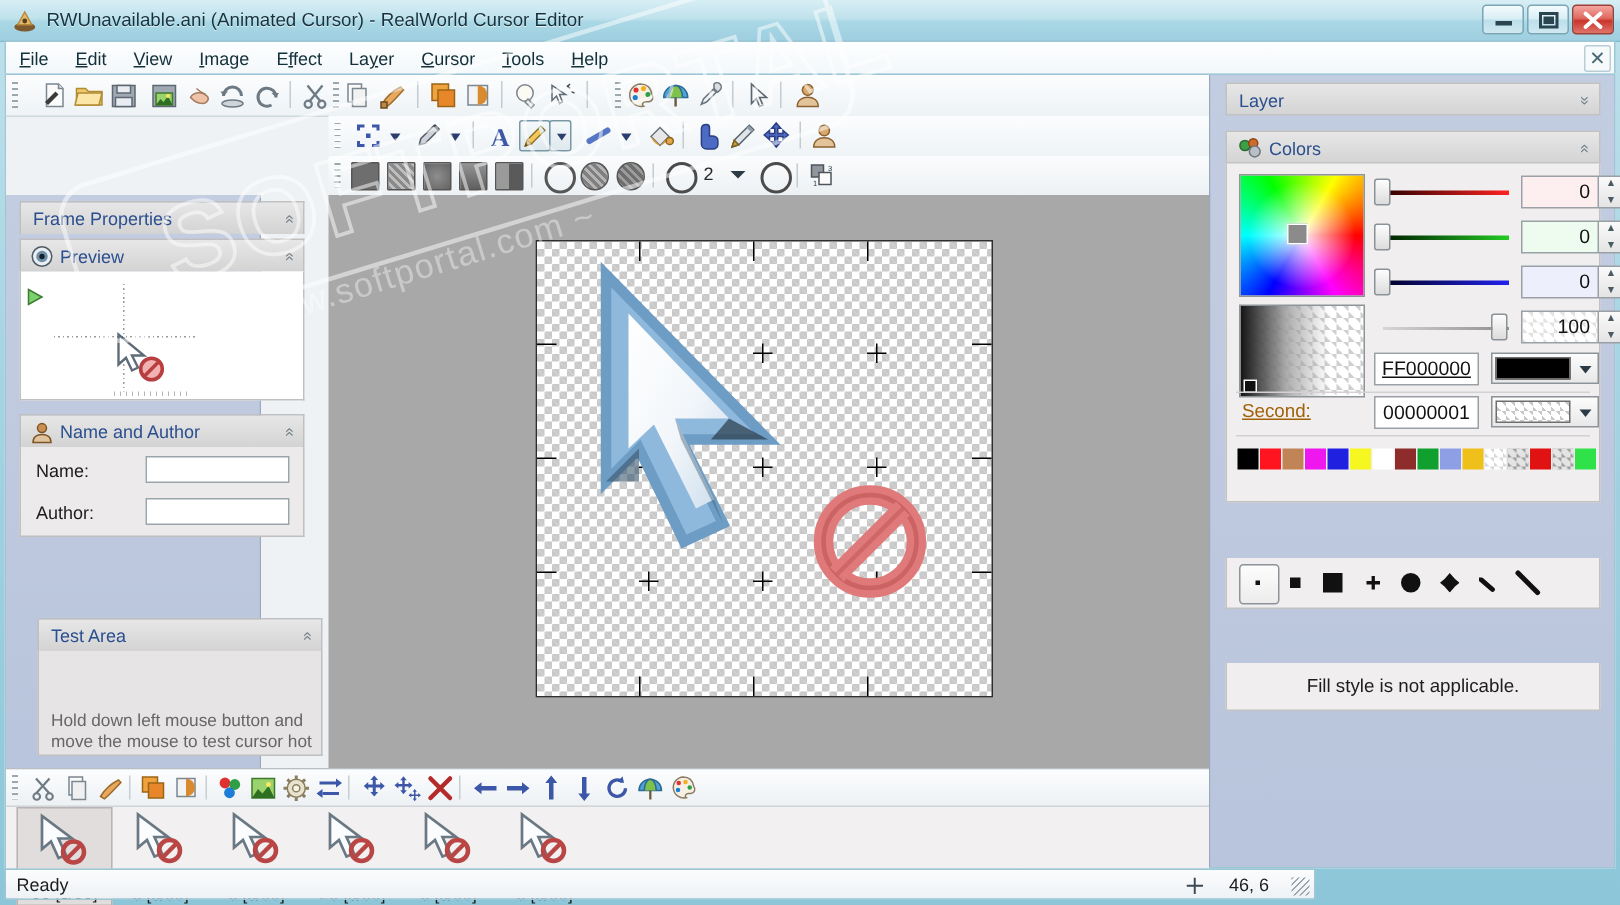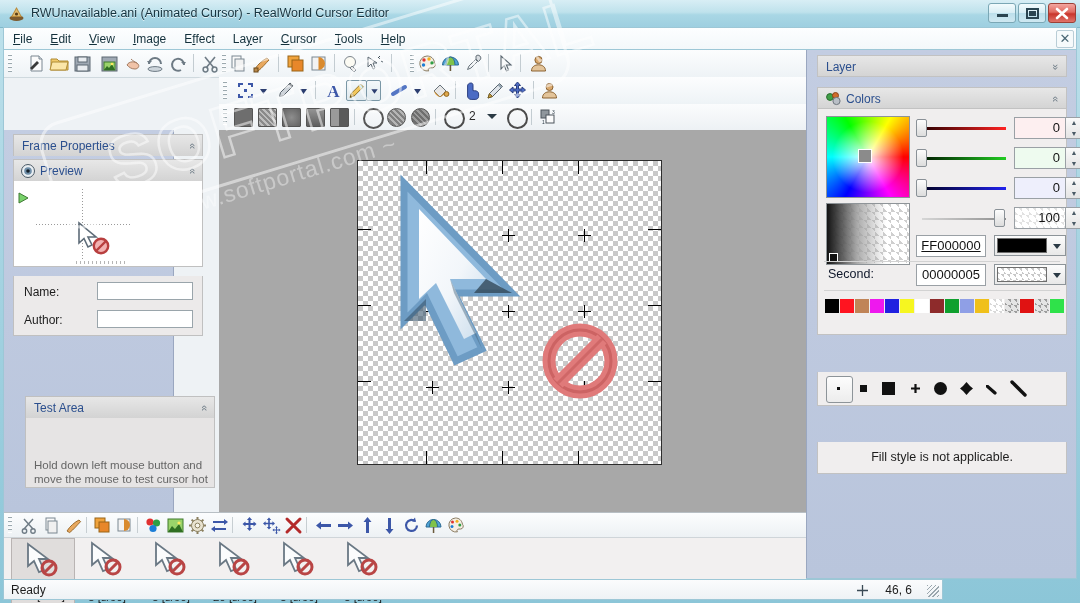--- a/index.html
+++ b/index.html
@@ -248,21 +248,21 @@
     position:absolute;top:0;width:64px;height:66px;cursor:pointer;box-sizing:border-box;
   }
   .frame-cell.active{background:#e0dddc;border:1px solid #b9b4b3;}
   .frame-thumb{position:absolute;left:50%;margin-left:-20px;top:2px;width:40px;height:38px;}
   .frame-label{
     position:absolute;left:0;right:0;bottom:1px;text-align:center;
     font-size:11.5px;color:#1b1b1b;
   }
   
   #statusbar{
-    position:absolute;left:3px;top:579px;width:940px;height:21px;
+    position:absolute;left:3px;top:579px;width:874px;height:21px;
     background:linear-gradient(180deg,#fbfcfd,#eef2f5);
     border:1px solid #9dc7d6;box-sizing:border-box;
   }
   #status-text{position:absolute;left:7px;top:3px;font-size:12px;color:#1c1c1c;}
   #status-coords{position:absolute;right:30px;top:3px;font-size:12px;color:#1c1c1c;}
   #status-coord-icon{position:absolute;right:74px;top:5px;width:11px;height:11px;}
   #status-grip{
     position:absolute;right:3px;bottom:2px;width:12px;height:12px;
     background:
       repeating-linear-gradient(135deg,#9aa6ad 0 1px,transparent 1px 3px);
@@ -615,29 +615,39 @@
               <circle cx="25" cy="25" r="7.2" fill="#f2b2b2" stroke="#b83f3f" stroke-width="2.4"></circle>
               <path d="M20 30 L30 20" stroke="#b83f3f" stroke-width="2.4"></path>
             </svg>
 
             <div style="position:absolute;left:62px;bottom:2px;width:52px;height:3px;background:repeating-linear-gradient(90deg,#b5b5b5 0 1px,transparent 1px 4px);"></div>
           </div>
         </div>
       </div>
 
       <div class="panel" style="top:146px;">
+        <div class="panel-head with-icon">
+          <span class="phicon">
+            <svg width="16" height="16" viewBox="0 0 16 16">
+              <circle cx="8" cy="5.4" r="3" fill="#c98f55" stroke="#7d5322"></circle>
+              <path d="M2 15 c0 -3.6 2.7 -5.4 6 -5.4 s6 1.8 6 5.4z" fill="#e0c49e" stroke="#7d5322"></path>
+            </svg>
+          </span>
+          <span>Name and Author</span>
+          <span class="chev" style="transform:rotate(90deg);">«</span>
+        </div>
         <div class="panel-body" id="na-body">
           <div class="field-label" style="top:9px;">Name:</div>
           <div class="field-input" style="top:6px;"></div>
           <div class="field-label" style="top:37px;">Author:</div>
           <div class="field-input" style="top:34px;"></div>
         </div>
       </div>
 
-      <div class="panel" style="top:266px;padding-left:12px;">
+      <div class="panel" style="top:282px;padding-left:12px;">
         <div class="panel-head">
           <span>Test Area</span>
           <span class="chev" style="transform:rotate(90deg);">«</span>
         </div>
         <div class="panel-body" id="test-body">
           <div id="test-hint">Hold down left mouse button and move the mouse to test cursor hot</div>
         </div>
       </div>
     </div>
 
@@ -986,22 +996,22 @@
             </div>
 
           <div class="hexbox" style="left:98px;top:126px;width:70px;text-decoration:underline;">FF000000</div>
           <div class="colorcombo" style="left:176px;top:126px;width:72px;">
             <div class="swatch" style="background:#000000;"></div>
             <div class="arrow"></div>
           </div>
 
           <div style="position:absolute;left:6px;top:152px;width:236px;height:1px;background:#d2d2d2;"></div>
 
-          <div style="position:absolute;left:10px;top:158px;font-size:12.5px;color:#0f172a;">Second:</div>
-          <div class="hexbox" style="left:98px;top:155px;width:70px;">00000005</div>
+          <div style="position:absolute;left:10px;top:158px;font-size:12.5px;color:#a16207;text-decoration:underline;">Second:</div>
+          <div class="hexbox" style="left:98px;top:155px;width:70px;">00000001</div>
           <div class="colorcombo" style="left:176px;top:155px;width:72px;">
             <div class="swatch" style="background-image:linear-gradient(45deg,#c8c8c8 25%,#fff 25%,#fff 75%,#c8c8c8 75%),linear-gradient(45deg,#c8c8c8 25%,#fff 25%,#fff 75%,#c8c8c8 75%);background-size:6px 6px;background-position:0 0,3px 3px;"></div>
             <div class="arrow"></div>
           </div>
 
           <div style="position:absolute;left:6px;top:181px;width:236px;height:1px;background:#d2d2d2;"></div>
 
           <div id="swatch-strip" style="position:absolute;left:7px;top:190px;height:14px;width:236px;">
             <div class="swcell" style="left:0px;background:#000000;"></div>
             <div class="swcell" style="left:15px;background:#ff1420;"></div>

